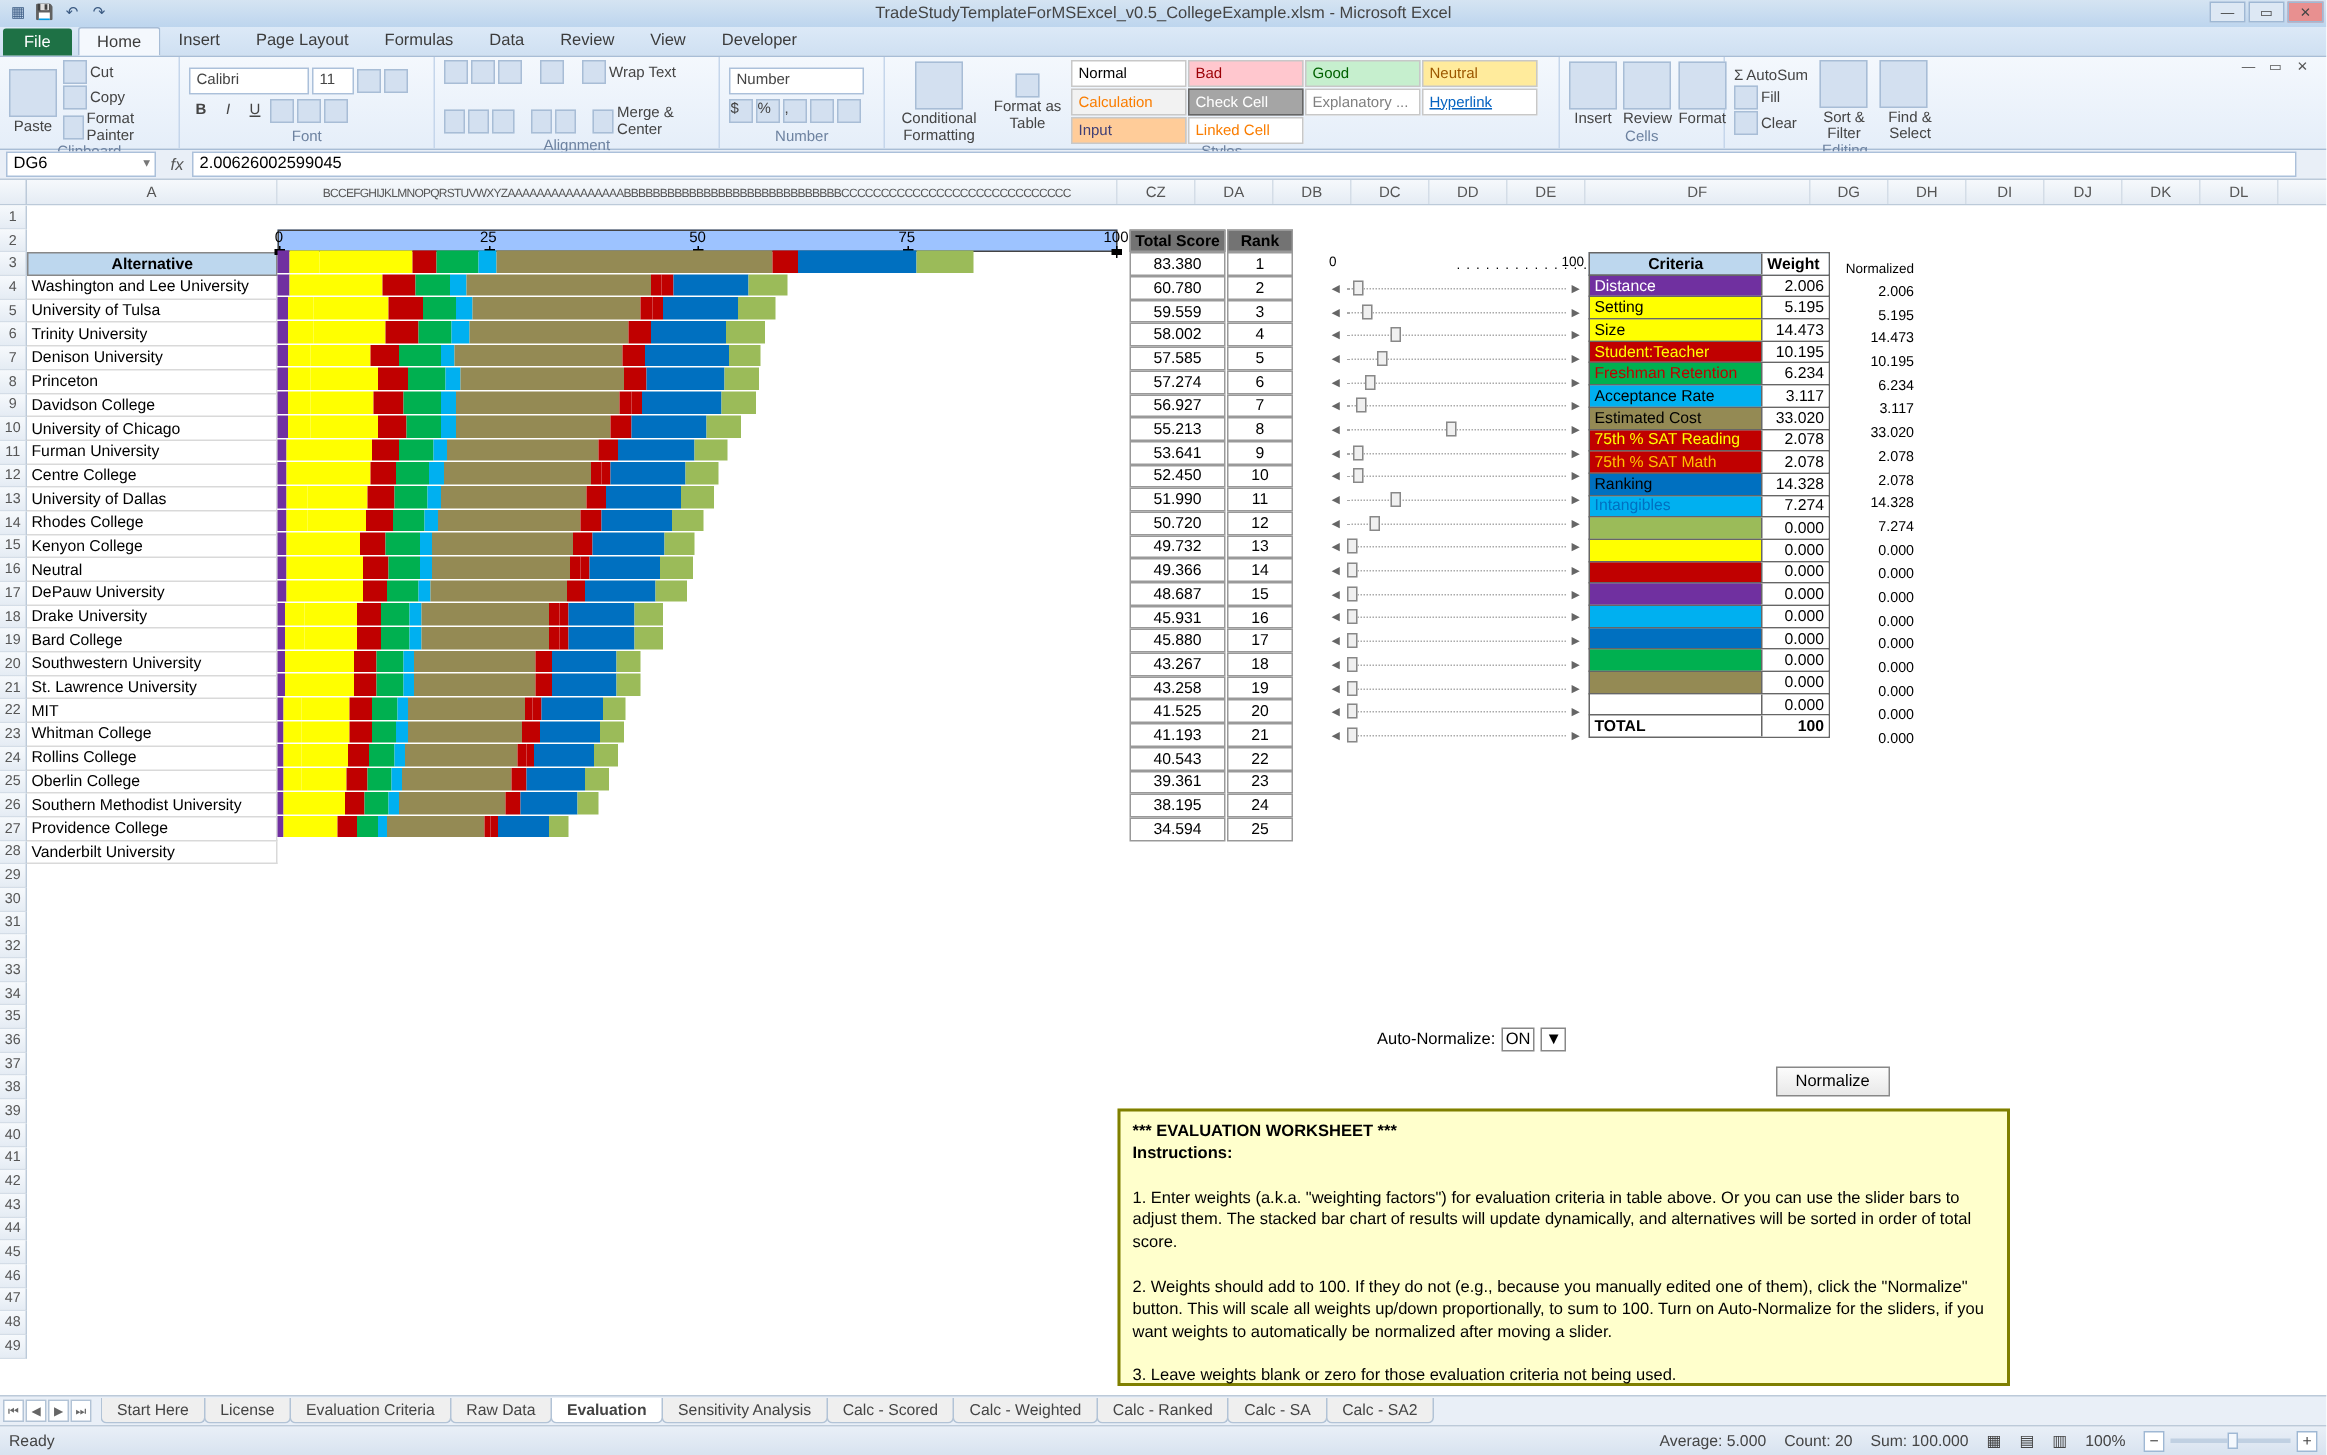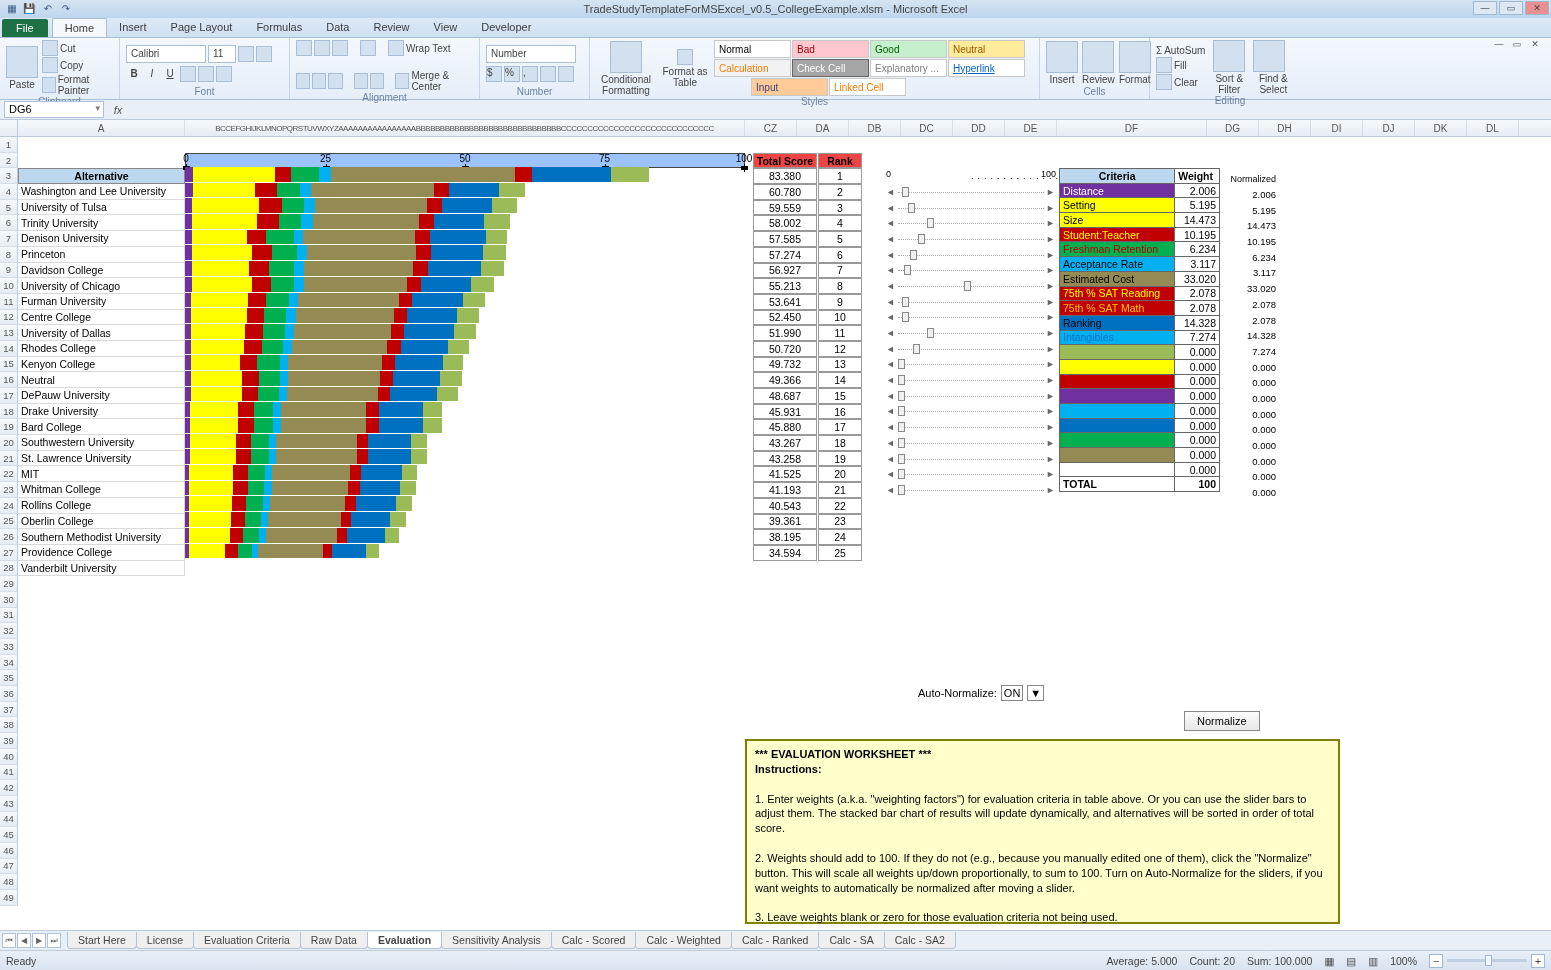--- a/index.html
+++ b/index.html
@@ -62,21 +62,21 @@
 .scale-row .tick { position: absolute; top: -1px; font-size: 10px; color: #000; transform: translateX(-50%); }
 .scale-row .tickmark { position: absolute; top: 10px; width: 1px; height: 8px; background: #000; }
 .scale-row .tickmark::before { content:''; position:absolute; left:-3px; top:2px; width:7px; height:4px; background:#000; }
 .bar-row { height: 15.7px; display: flex; border-bottom: 1px solid #fff; }
 .seg { height: 100%; }
 
 
 .scorecol { position: absolute; left: 735px; top: 15.7px; width: 64px; }
 .rankcol { position: absolute; left: 800px; top: 15.7px; width: 44px; }
 .scorecol .cell, .rankcol .cell { justify-content: center; border: 1px solid #999; }
-.scorecol .hdr-cell, .rankcol .hdr-cell { background: #ef4444; }
+.scorecol .hdr-cell, .rankcol .hdr-cell { background: #737373; }
 
 
 .sliders { position: absolute; left: 868px; top: 32px; width: 170px; font-size: 10px; }
 .slider-scale { height: 15px; position: relative; }
 .slider-scale span { position: absolute; font-size: 9px; }
 .slider-row { height: 15.7px; display: flex; align-items: center; }
 .slider-row .brk { font-size: 9px; color: #666; width: 10px; }
 .slider-row .track { flex: 1; height: 2px; border-bottom: 1px dotted #aaa; margin: 0 2px; position: relative; }
 .slider-row .thumb { position: absolute; top: -4px; width: 7px; height: 10px; background: #f0f0f0; border: 1px solid #888; }
 .autonorm { position: absolute; left: 900px; top: 548px; font-size: 11px; display: flex; align-items: center; gap: 4px; }
@@ -251,21 +251,21 @@
         </div>
       <div id="styles-gal" class="styles-gallery">
           <div class="style-cell" style="background: rgb(255, 255, 255); color: rgb(0, 0, 0);">Normal</div>
           <div class="style-cell" style="background: rgb(255, 199, 206); color: rgb(156, 0, 6);">Bad</div>
           <div class="style-cell" style="background: rgb(198, 239, 206); color: rgb(0, 97, 0);">Good</div>
           <div class="style-cell" style="background: rgb(255, 235, 156); color: rgb(156, 87, 0);">Neutral</div>
           <div class="style-cell" style="background: rgb(242, 242, 242); color: rgb(250, 125, 0);">Calculation</div>
           <div class="style-cell" style="background: rgb(165, 165, 165); color: rgb(255, 255, 255); border: 1px solid rgb(102, 102, 102);">Check Cell</div>
           <div class="style-cell" style="background: rgb(255, 255, 255); color: rgb(127, 127, 127);">Explanatory ...</div>
           <div class="style-cell" style="background: rgb(255, 255, 255); color: rgb(5, 99, 193); text-decoration: underline;">Hyperlink</div>
-          <div class="style-cell" style="background: rgb(255, 204, 153); color: rgb(63, 63, 118); margin-left: 37px;">Input</div>
+          <div class="style-cell" style="background: rgb(255, 204, 153); color: rgb(63, 63, 118);">Input</div>
           <div class="style-cell" style="background: rgb(255, 255, 255); color: rgb(250, 125, 0);">Linked Cell</div>
         </div>
     </div>
     <div class="label">Styles</div>
   </div>
   <div class="rgrp" style="width:110px">
     <div class="body">
       <div class="col" style="align-items:center">
           <span class="ic big"></span>
           <span>Insert</span>
@@ -306,20 +306,21 @@
           <span style="text-align:center;width:40px">Find &amp; Select</span>
         </div>
     </div>
     <div class="label">Editing</div>
   </div>
 </div>
 
 <div class="namebox-row">
   <div class="namebox">DG6</div>
   <div class="fx">fx</div>
+  <div class="formula">2.00626002599045</div>
 </div>
 
 <div class="colhdr-row">
   <div class="selall"></div>
   <div class="colhdr" style="width:167px">A</div>
   <div class="colhdr" style="width:560px;font-size:8px;letter-spacing:-0.5px;overflow:hidden">BCCEFGHIJKLMNOPQRSTUVWXYZAAAAAAAAAAAAAAAABBBBBBBBBBBBBBBBBBBBBBBBBBBBBBCCCCCCCCCCCCCCCCCCCCCCCCCCCCC</div>
   <div class="colhdr" style="width:52px">CZ</div>
   <div class="colhdr" style="width:52px">DA</div>
   <div class="colhdr" style="width:52px">DB</div>
   <div class="colhdr" style="width:52px">DC</div>

